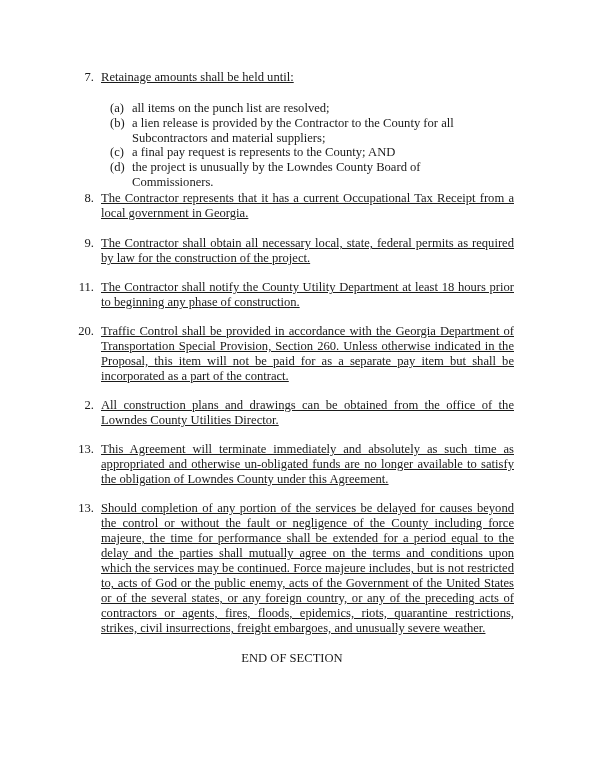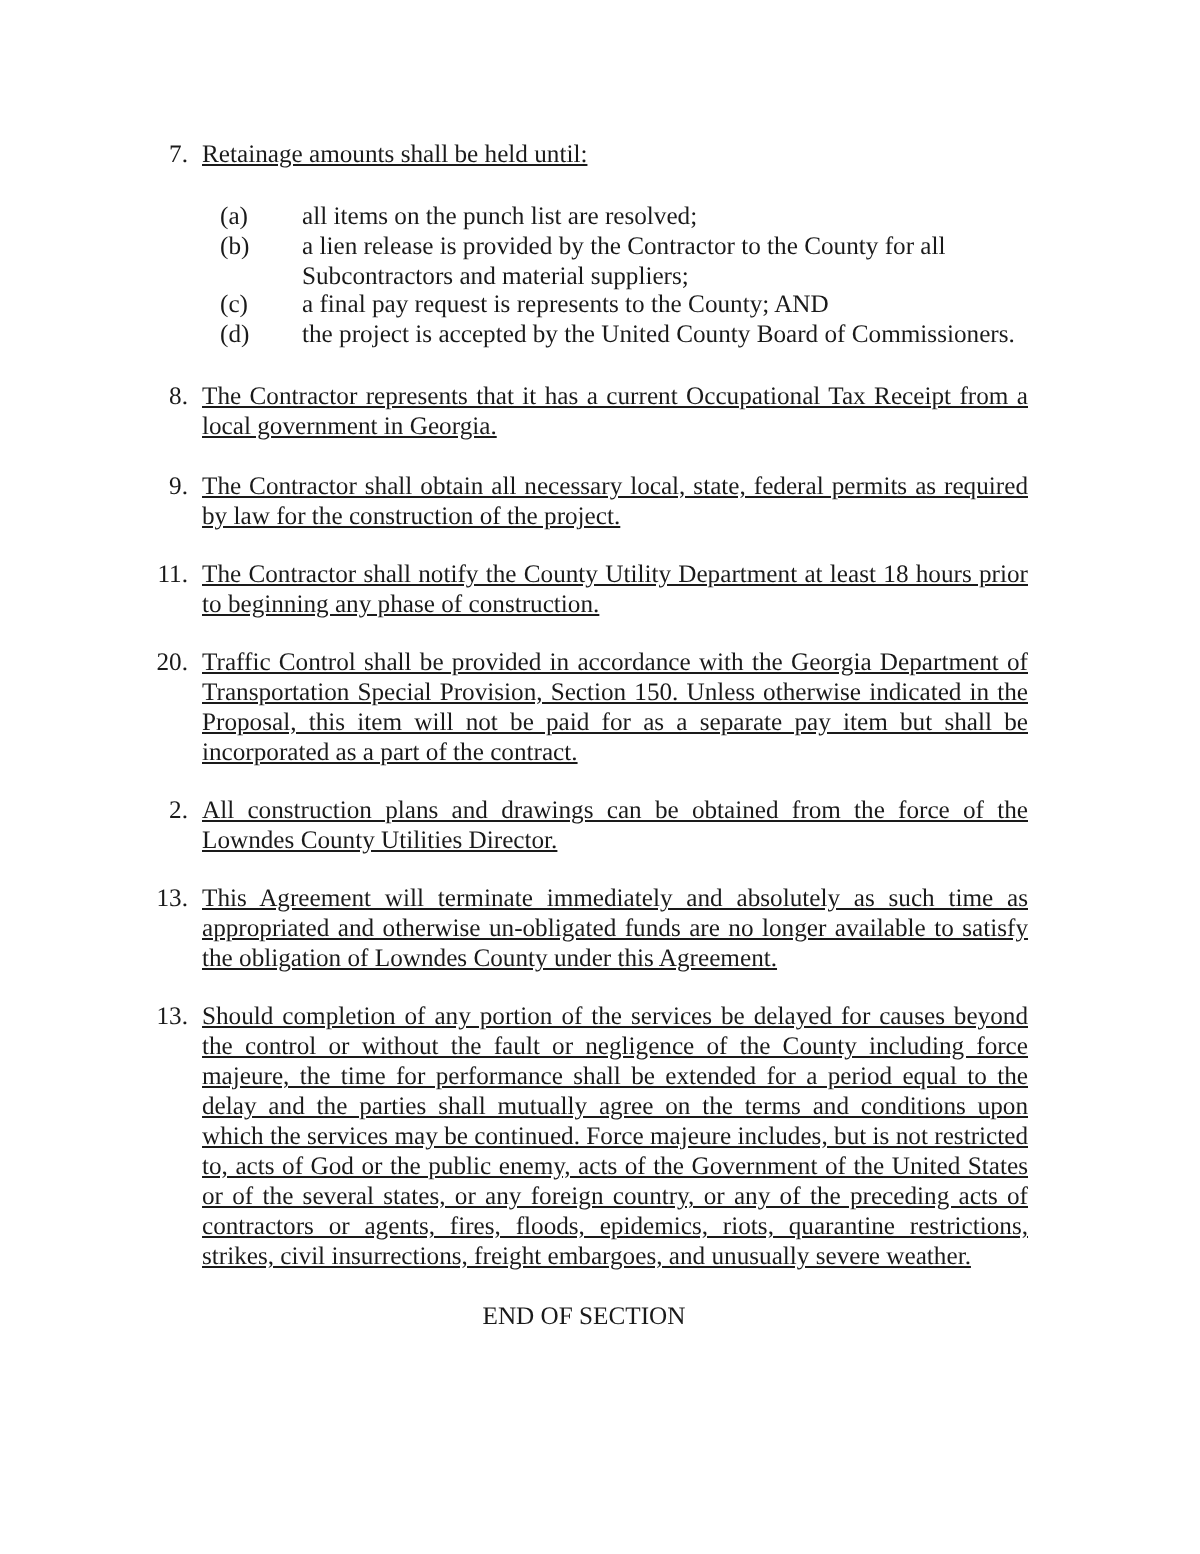--- a/index.html
+++ b/index.html
@@ -4,21 +4,21 @@
 <style>
   html, body { margin:0; padding:0; background:#ffffff; }
   body { width:600px; height:777px; overflow:hidden; position:relative; }
   .page { position:absolute; left:0; top:0; width:600px; height:777px; background:#fff;
     font-family:"Liberation Serif", serif; color:#1a1a1a; font-size:12.6px; line-height:15px; }
   .item { position:absolute; left:72px; width:442px; }
   .num { position:absolute; left:0; width:22px; text-align:right; }
   .body { position:absolute; left:29px; width:413px; text-align:justify;text-decoration:underline; }
   .sub { position:absolute; left:110px; width:404px; }
   .sub .lbl { position:absolute; left:0; }
-  .sub .txt { position:absolute; left:41px; width:373px; }
+  .sub .txt { position:absolute; left:22px; width:373px; }
   .end { position:absolute; left:0; width:584px; top:651px; text-align:center; }
 </style>
 </head>
 <body>
 
 <div class="page">
 
   <div class="item" style="top:70px;">
     <span class="num">7.</span>
     <span class="body">Retainage amounts shall be held until:</span>
@@ -31,46 +31,46 @@
   <div class="sub" style="top:116px;">
     <span class="lbl">(b)</span>
     <span class="txt">a lien release is provided by the Contractor to the County for all Subcontractors and material suppliers;</span>
   </div>
   <div class="sub" style="top:145px;">
     <span class="lbl">(c)</span>
     <span class="txt">a final pay request is represents to the County; AND</span>
   </div>
   <div class="sub" style="top:160px;">
     <span class="lbl">(d)</span>
-    <span class="txt">the project is accepted by the United County Board of Commissioners.</span>
+    <span class="txt">the project is unusually by the Lowndes County Board of Commissioners.</span>
   </div>
 
   <div class="item" style="top:191px;">
     <span class="num">8.</span>
     <span class="body">The Contractor represents that it has a current Occupational Tax Receipt from a local government in Georgia.</span>
   </div>
 
   <div class="item" style="top:236px;">
     <span class="num">9.</span>
     <span class="body">The Contractor shall obtain all necessary local, state, federal permits as required by law for the construction of the project.</span>
   </div>
 
   <div class="item" style="top:280px;">
     <span class="num">11.</span>
     <span class="body">The Contractor shall notify the County Utility Department at least 18 hours prior to beginning any phase of construction.</span>
   </div>
 
   <div class="item" style="top:324px;">
     <span class="num">20.</span>
-    <span class="body">Traffic Control shall be provided in accordance with the Georgia Department of Transportation Special Provision, Section 150.  Unless otherwise indicated in the Proposal, this item will not be paid for as a separate pay item but shall be incorporated as a part of the contract.</span>
+    <span class="body">Traffic Control shall be provided in accordance with the Georgia Department of Transportation Special Provision, Section 260.  Unless otherwise indicated in the Proposal, this item will not be paid for as a separate pay item but shall be incorporated as a part of the contract.</span>
   </div>
 
   <div class="item" style="top:398px;">
     <span class="num">2.</span>
-    <span class="body">All construction plans and drawings can be obtained from the force of the Lowndes County Utilities Director.</span>
+    <span class="body">All construction plans and drawings can be obtained from the office of the Lowndes County Utilities Director.</span>
   </div>
 
   <div class="item" style="top:442px;">
     <span class="num">13.</span>
     <span class="body">This Agreement will terminate immediately and absolutely as such time as appropriated and otherwise un-obligated funds are no longer available to satisfy the obligation of Lowndes County under this Agreement.</span>
   </div>
 
   <div class="item" style="top:501px;">
     <span class="num">13.</span>
     <span class="body">Should completion of any portion of the services be delayed for causes beyond the control or without the fault or negligence of the County including force majeure, the time for performance shall be extended for a period equal to the delay and the parties shall mutually agree on the terms and conditions upon which the services may be continued.  Force majeure includes, but is not restricted to, acts of God or the public enemy, acts of the Government of the United States or of the several states, or any foreign country, or any of the preceding acts of contractors or agents, fires, floods, epidemics, riots, quarantine restrictions, strikes, civil insurrections, freight embargoes, and unusually severe weather.</span>

